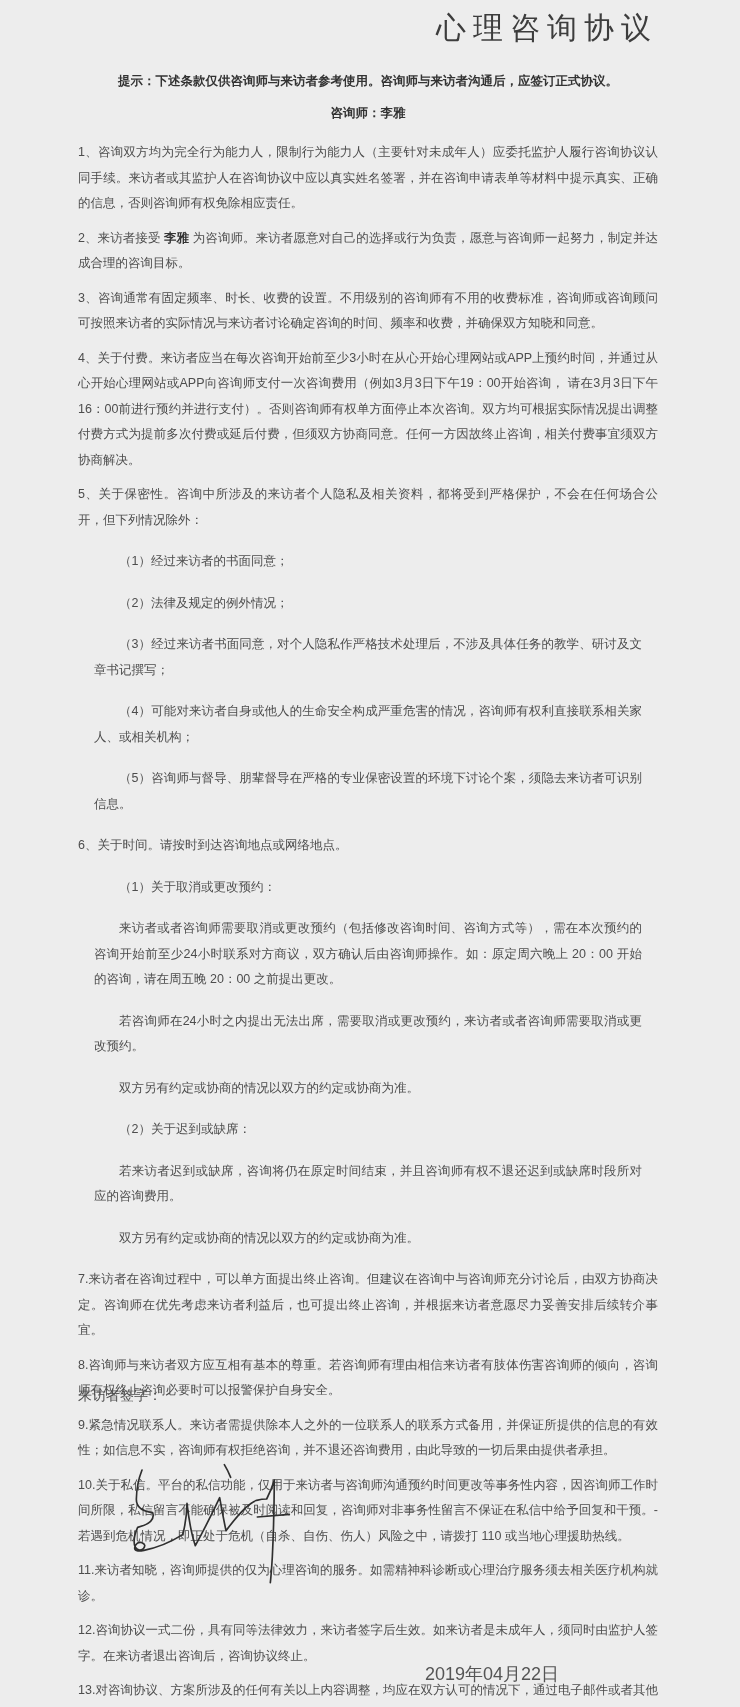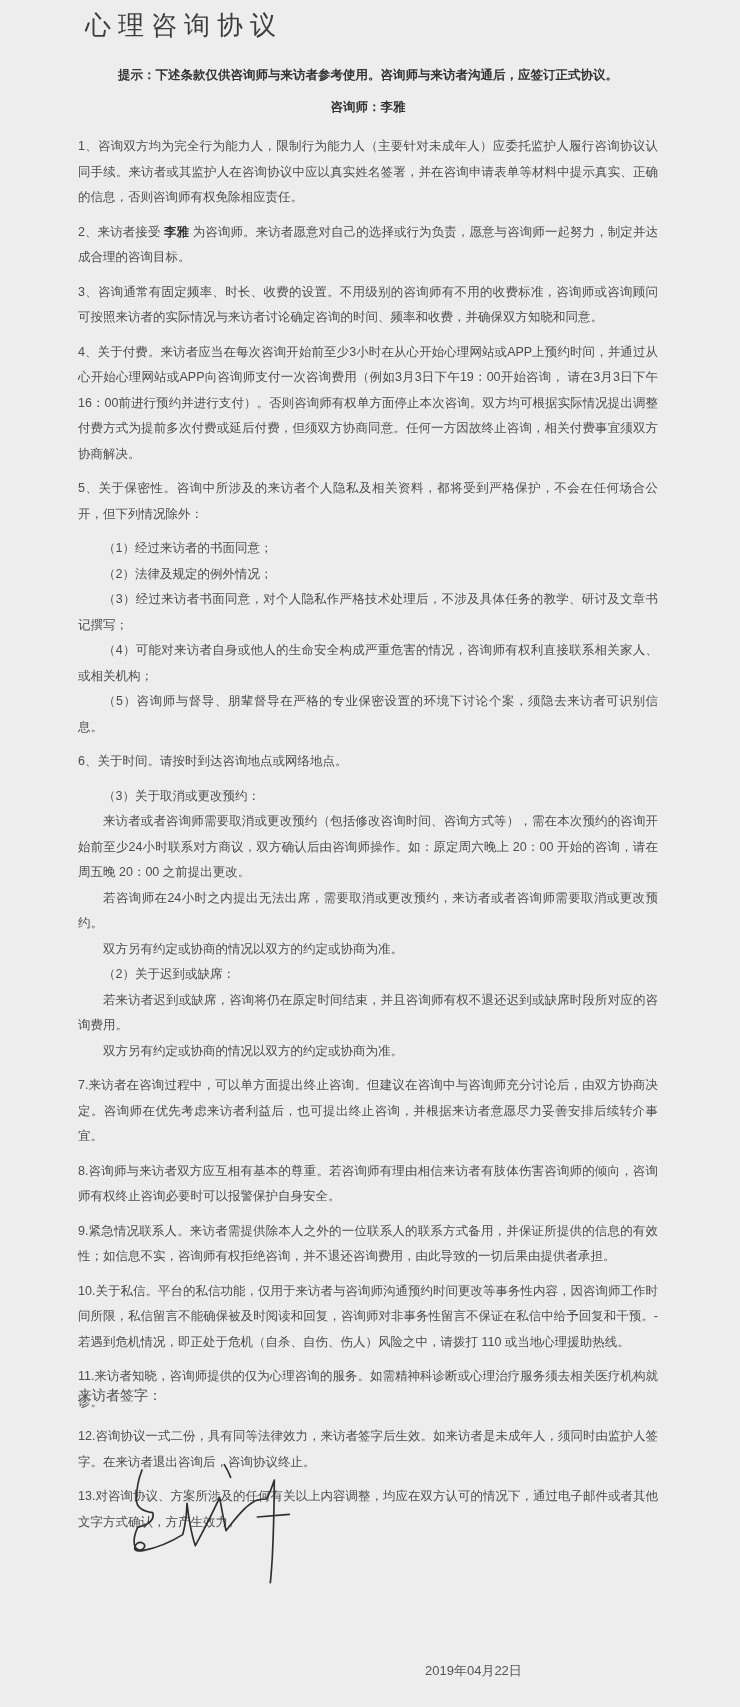--- a/index.html
+++ b/index.html
@@ -8,22 +8,22 @@
     background:#ededed;
     overflow:hidden;
     position:relative;
     font-family:"Liberation Sans","DejaVu Sans",sans-serif;
     color:#4d4d4d;
   }
   .content{
     padding:8px 82px 0 78px;
   }
   .doc-title{
-    text-align:left;
-    font-size:26px;
+    text-align:right;
+    font-size:30px;
     font-weight:400;
     color:#3d3d3d;
     letter-spacing:7px;
     margin:0 0 20px 0;
     padding-left:7px; 
   }
   .hdr-line{
     font-size:12.5px;
     font-weight:bold;
     color:#333;
@@ -33,36 +33,36 @@
   }
   .clauses{margin-top:14px;}
   .clause{
     font-size:12.5px;
     line-height:25.5px;
     margin:9px 0;
     text-align:justify;
     color:#4d4d4d;
   }
   .clause.sub{
-    margin:0;
+    margin:16px;
     text-indent:2em;
   }
   .clause .b{font-weight:bold;color:#333;}
   .sig-block{position:absolute;left:0;top:0;width:740px;height:0;}
   .sig-label{
     position:absolute;left:78px;top:1383px;
     font-size:14px;color:#4d4d4d;line-height:25.5px;
   }
   .sig-svg{
     position:absolute;left:70px;top:1440px;
     width:240px;height:160px;
   }
   .doc-date{
     position:absolute;left:425px;top:1662px;
-    font-size:13px;color:#555;text-align:center;
+    font-size:18px;color:#555;text-align:center;
   }
 </style>
 </head>
 <body>
 
 <div class="content">
   <h1 class="doc-title">心理咨询协议</h1>
 
   <p class="hdr-line">提示：下述条款仅供咨询师与来访者参考使用。咨询师与来访者沟通后，应签订正式协议。</p>
   <p class="hdr-line"><span>咨询师：</span><span>李雅</span></p>
@@ -72,21 +72,21 @@
       <p class="clause"><span>2、来访者接受 </span><span class="b">李雅</span><span> 为咨询师。来访者愿意对自己的选择或行为负责，愿意与咨询师一起努力，制定并达成合理的咨询目标。</span></p>
       <p class="clause">3、咨询通常有固定频率、时长、收费的设置。不用级别的咨询师有不用的收费标准，咨询师或咨询顾问可按照来访者的实际情况与来访者讨论确定咨询的时间、频率和收费，并确保双方知晓和同意。</p>
       <p class="clause">4、关于付费。来访者应当在每次咨询开始前至少3小时在从心开始心理网站或APP上预约时间，并通过从心开始心理网站或APP向咨询师支付一次咨询费用（例如3月3日下午19：00开始咨询， 请在3月3日下午16：00前进行预约并进行支付）。否则咨询师有权单方面停止本次咨询。双方均可根据实际情况提出调整付费方式为提前多次付费或延后付费，但须双方协商同意。任何一方因故终止咨询，相关付费事宜须双方协商解决。</p>
       <p class="clause">5、关于保密性。咨询中所涉及的来访者个人隐私及相关资料，都将受到严格保护，不会在任何场合公开，但下列情况除外：</p>
       <p class="clause sub">（1）经过来访者的书面同意；</p>
       <p class="clause sub">（2）法律及规定的例外情况；</p>
       <p class="clause sub">（3）经过来访者书面同意，对个人隐私作严格技术处理后，不涉及具体任务的教学、研讨及文章书记撰写；</p>
       <p class="clause sub">（4）可能对来访者自身或他人的生命安全构成严重危害的情况，咨询师有权利直接联系相关家人、或相关机构；</p>
       <p class="clause sub">（5）咨询师与督导、朋辈督导在严格的专业保密设置的环境下讨论个案，须隐去来访者可识别信息。</p>
       <p class="clause">6、关于时间。请按时到达咨询地点或网络地点。</p>
-      <p class="clause sub">（3）关于取消或更改预约：</p>
+      <p class="clause sub">（1）关于取消或更改预约：</p>
       <p class="clause sub">来访者或者咨询师需要取消或更改预约（包括修改咨询时间、咨询方式等），需在本次预约的咨询开始前至少24小时联系对方商议，双方确认后由咨询师操作。如：原定周六晚上 20：00 开始的咨询，请在周五晚 20：00 之前提出更改。</p>
       <p class="clause sub">若咨询师在24小时之内提出无法出席，需要取消或更改预约，来访者或者咨询师需要取消或更改预约。</p>
       <p class="clause sub">双方另有约定或协商的情况以双方的约定或协商为准。</p>
       <p class="clause sub">（2）关于迟到或缺席：</p>
       <p class="clause sub">若来访者迟到或缺席，咨询将仍在原定时间结束，并且咨询师有权不退还迟到或缺席时段所对应的咨询费用。</p>
       <p class="clause sub">双方另有约定或协商的情况以双方的约定或协商为准。</p>
       <p class="clause">7.来访者在咨询过程中，可以单方面提出终止咨询。但建议在咨询中与咨询师充分讨论后，由双方协商决定。咨询师在优先考虑来访者利益后，也可提出终止咨询，并根据来访者意愿尽力妥善安排后续转介事宜。</p>
       <p class="clause">8.咨询师与来访者双方应互相有基本的尊重。若咨询师有理由相信来访者有肢体伤害咨询师的倾向，咨询师有权终止咨询必要时可以报警保护自身安全。</p>
       <p class="clause">9.紧急情况联系人。来访者需提供除本人之外的一位联系人的联系方式备用，并保证所提供的信息的有效性；如信息不实，咨询师有权拒绝咨询，并不退还咨询费用，由此导致的一切后果由提供者承担。</p>
       <p class="clause">10.关于私信。平台的私信功能，仅用于来访者与咨询师沟通预约时间更改等事务性内容，因咨询师工作时间所限，私信留言不能确保被及时阅读和回复，咨询师对非事务性留言不保证在私信中给予回复和干预。- 若遇到危机情况，即正处于危机（自杀、自伤、伤人）风险之中，请拨打 110 或当地心理援助热线。</p>

